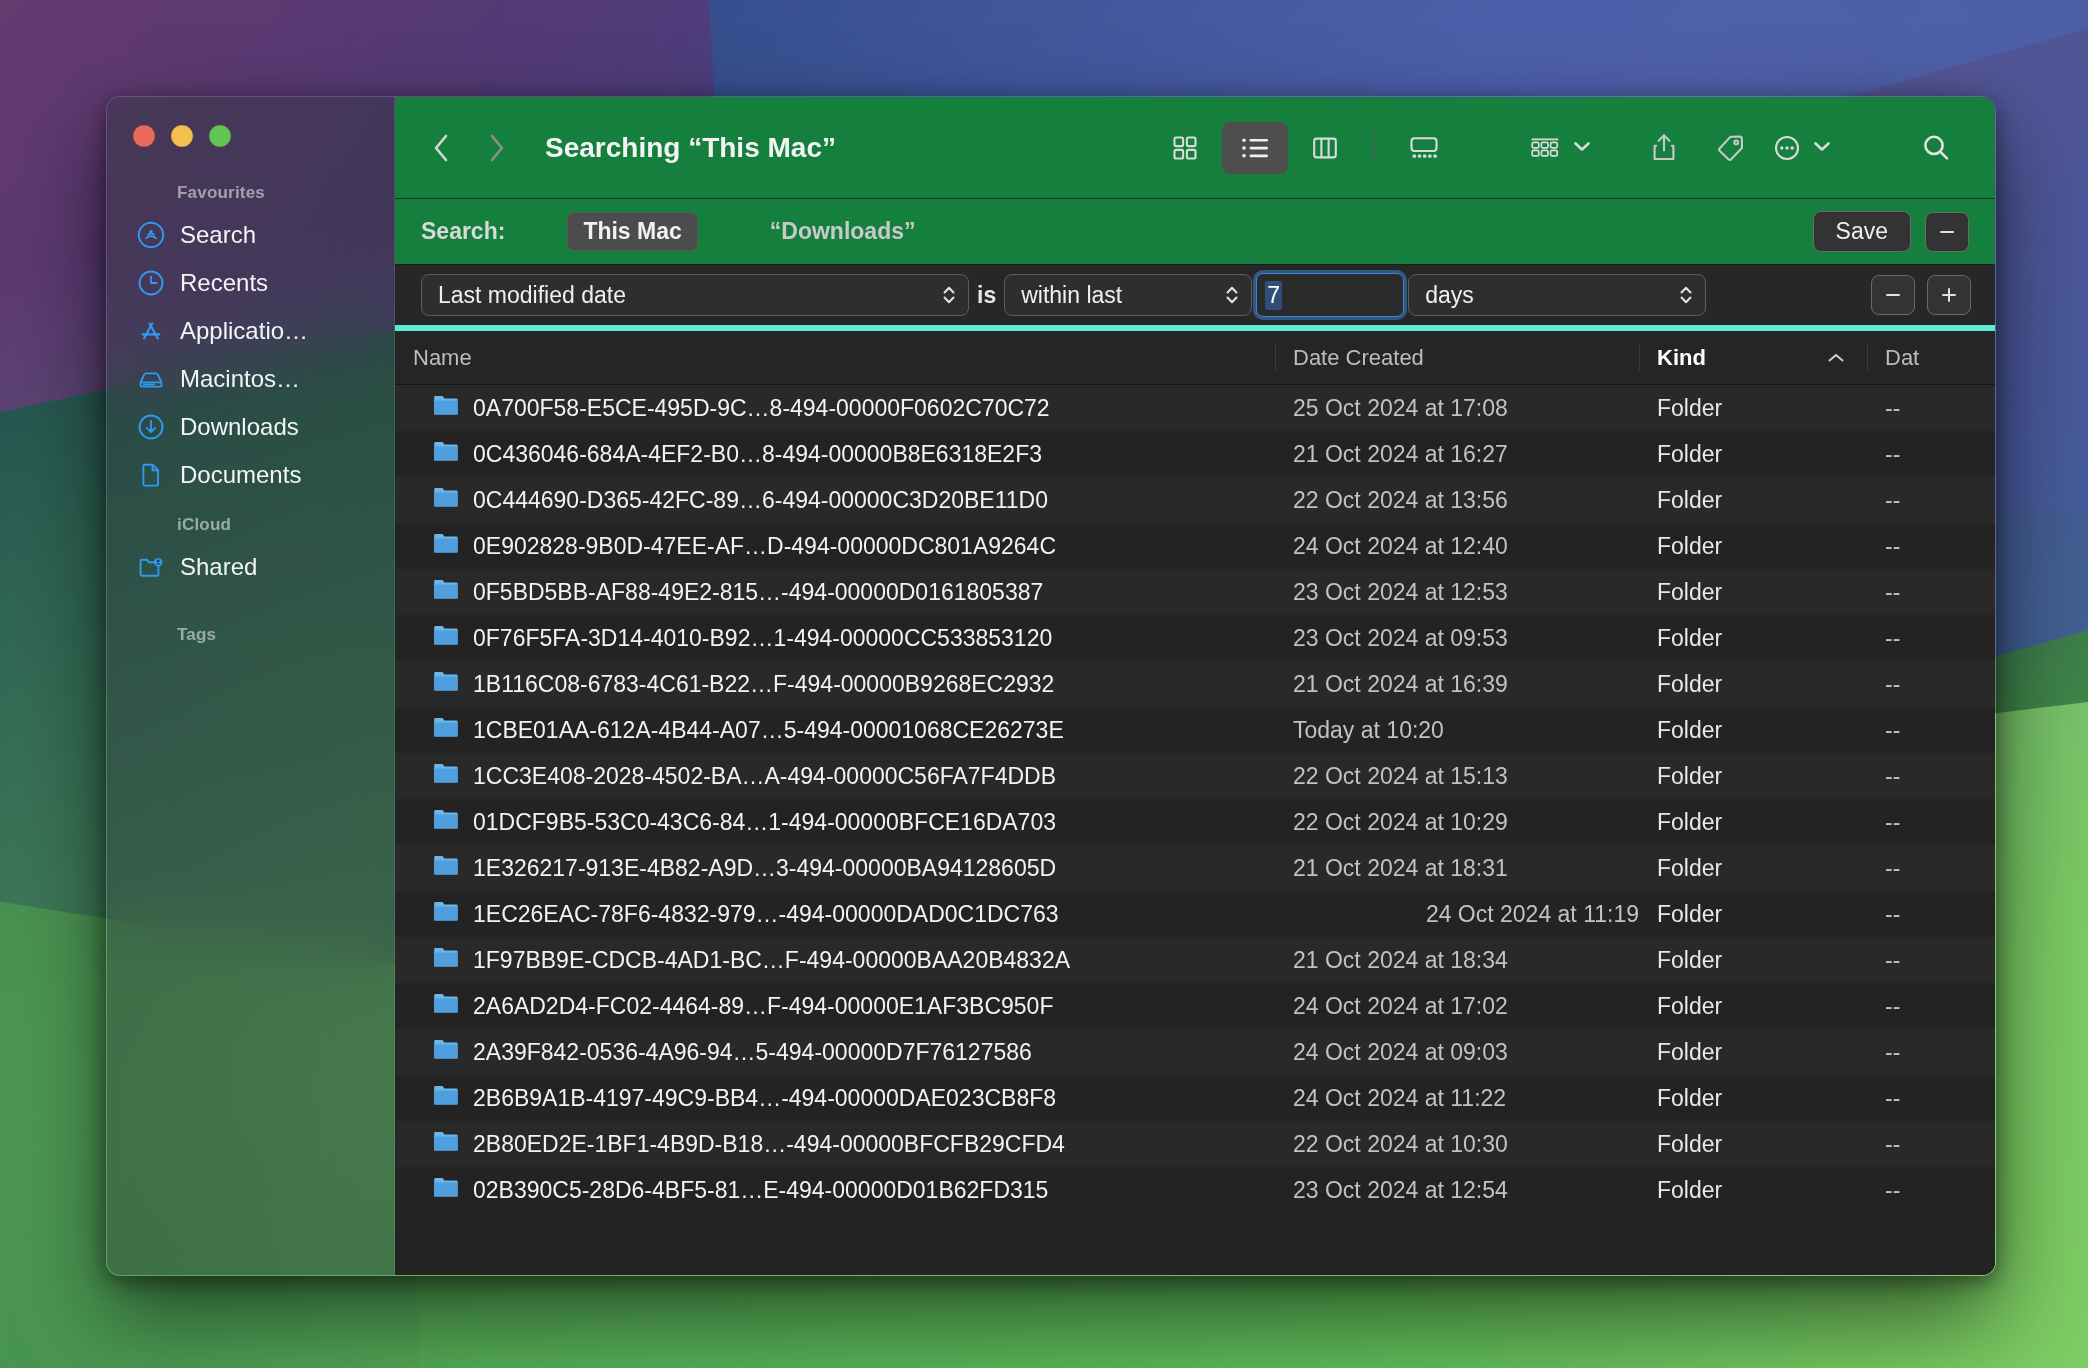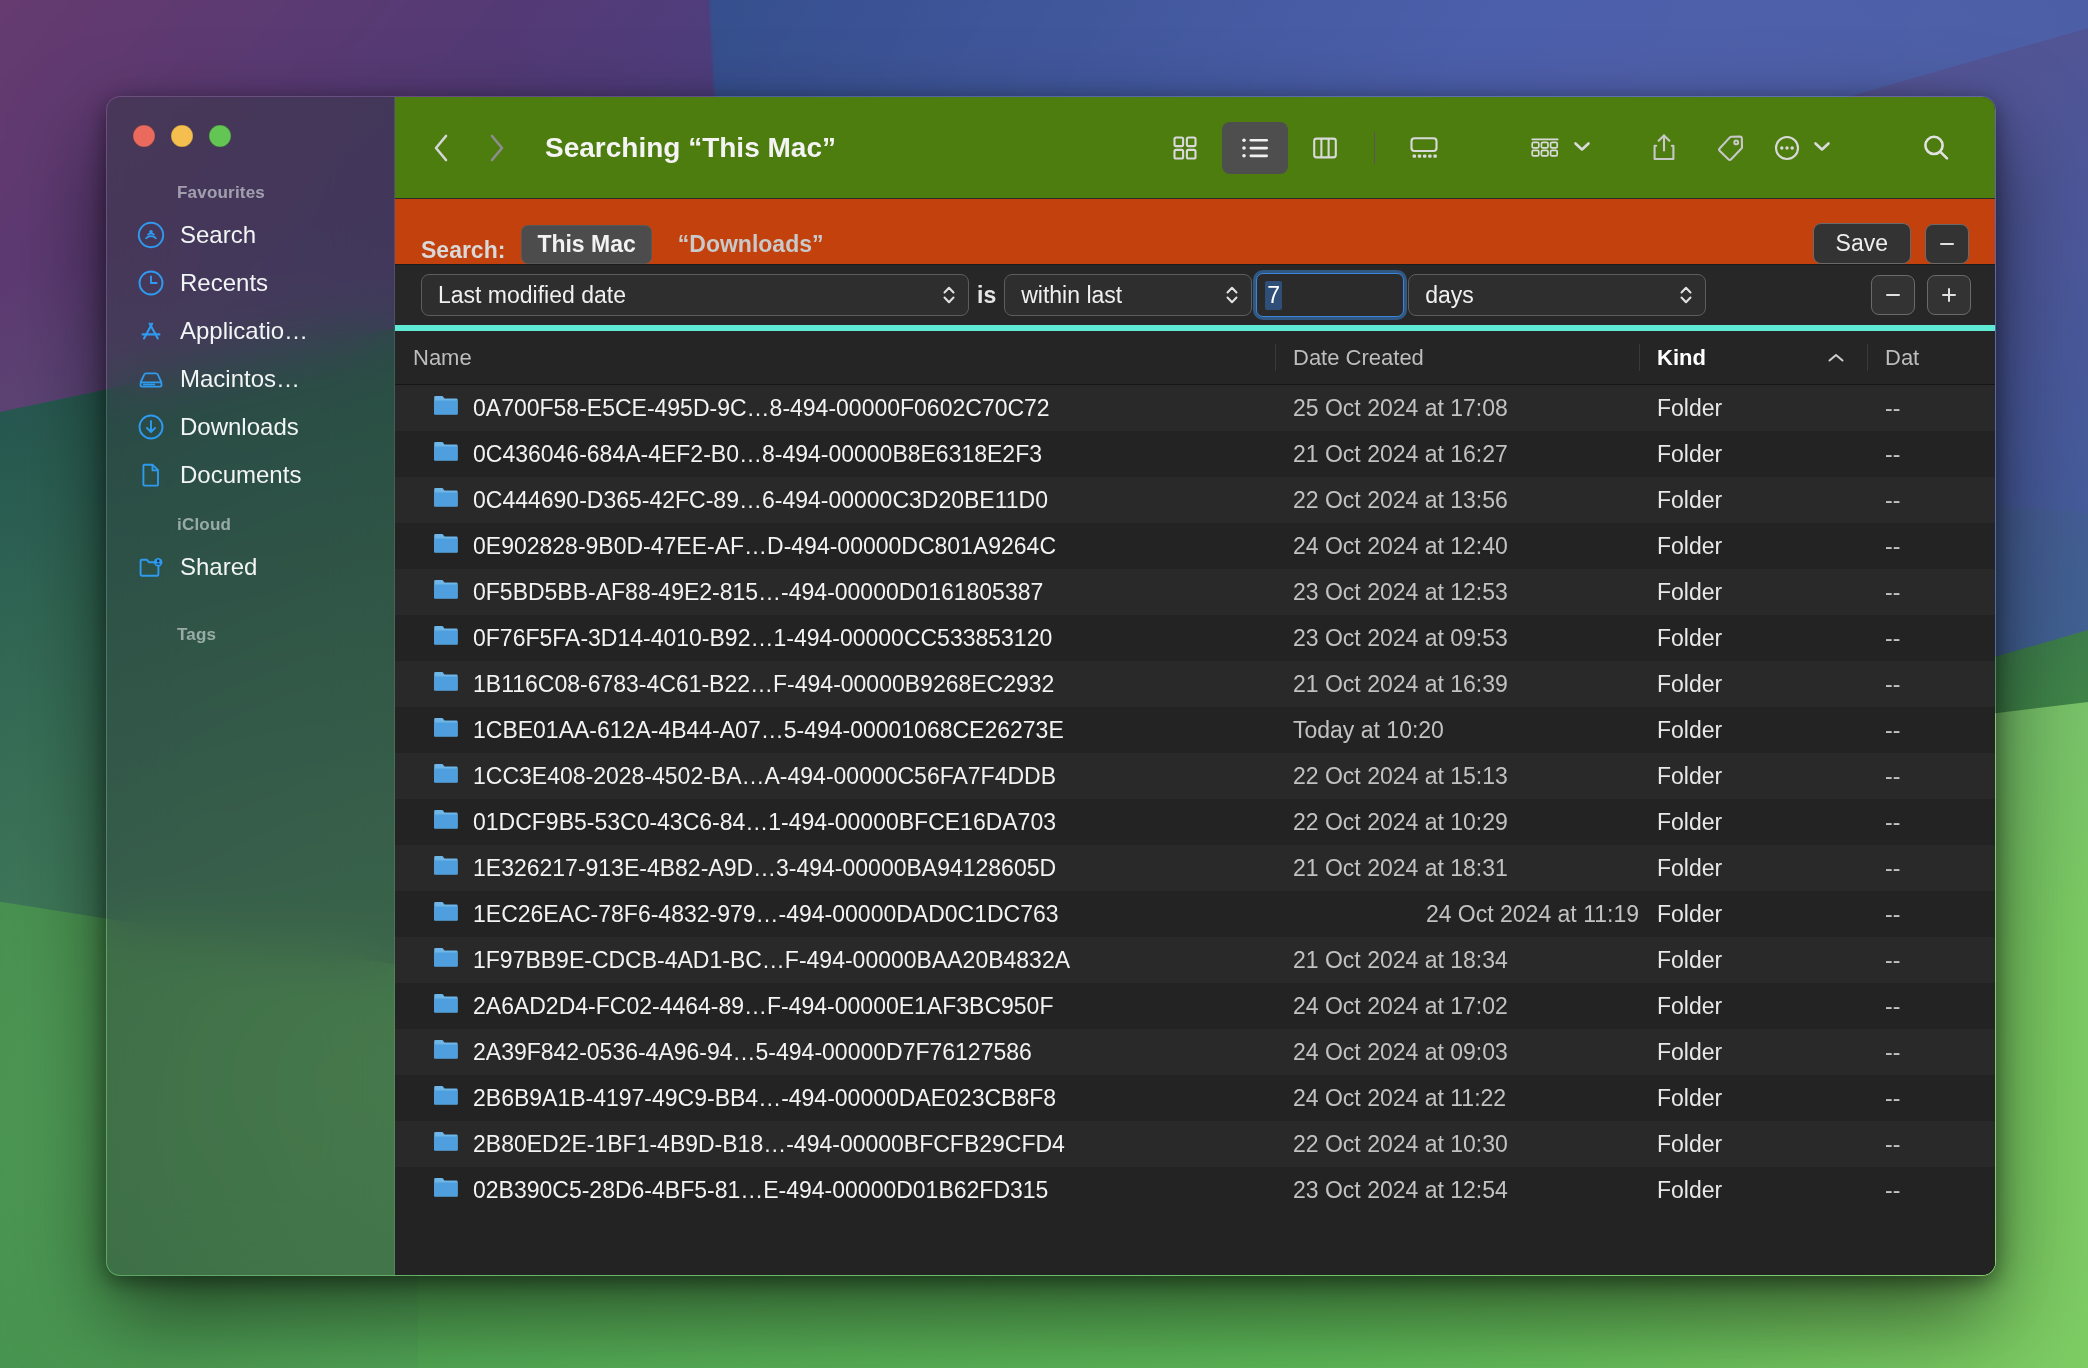--- a/index.html
+++ b/index.html
@@ -106,21 +106,21 @@
     overflow:hidden; text-overflow:clip;
   }
   .sb-badge { margin-left:auto; margin-right:14px; }
 
   
   #main { flex:1; display:flex; flex-direction:column; background:#1e1e1e; min-width:0; }
 
   
   #toolbar {
     height:102px; flex:0 0 102px;
-    background:#4d7c0f;
+    background:#15803d;
     display:flex; align-items:center;
     padding:0 26px 0 20px;
     border-bottom:1px solid #2a2a2a;
     position:relative;
   }
   .nav-btn {
     width:54px; height:54px; display:flex; align-items:center; justify-content:center;
     border-radius:7px;
   }
   .win-title {
@@ -134,23 +134,24 @@
     display:flex; align-items:center; justify-content:center;
   }
   .tb-btn.active { background:#4e4e4e; }
   .tb-divider { width:1px; height:32px; background:#575757; margin:0 12px; }
   .tb-btn.wide { width:auto; padding:0 8px; gap:8px; }
   .tb-gap-lg { width:62px; }
   .tb-gap-md { width:30px; }
 
   
   #search-bar {
-    height:66px; flex:0 0 66px; background:#c2410c;
-    display:flex; align-items:flex-end; padding:0 26px 0 26px;
+    height:66px; flex:0 0 66px; background:#15803d;
+    display:flex; align-items:center; padding:0 26px 0 26px;
     border-bottom:1px solid #1c1c1c;
+    gap:46px;
   }
   .sr-label { font-size:23px; font-weight:bold; color:#d9d9d9; margin-right:16px; }
   .scope {
     font-size:23px; font-weight:bold; color:#f2f2f2;
     padding:6px 16px; border-radius:7px; margin-right:10px;
   }
   .scope.sel { background:#4c4c4c; box-shadow:inset 0 0 0 .5px rgba(255,255,255,.13); }
   .scope.unsel { color:#c9c9c9; background:transparent; }
   .sr-right { margin-left:auto; display:flex; align-items:center; gap:14px; }
   .btn-pill {

